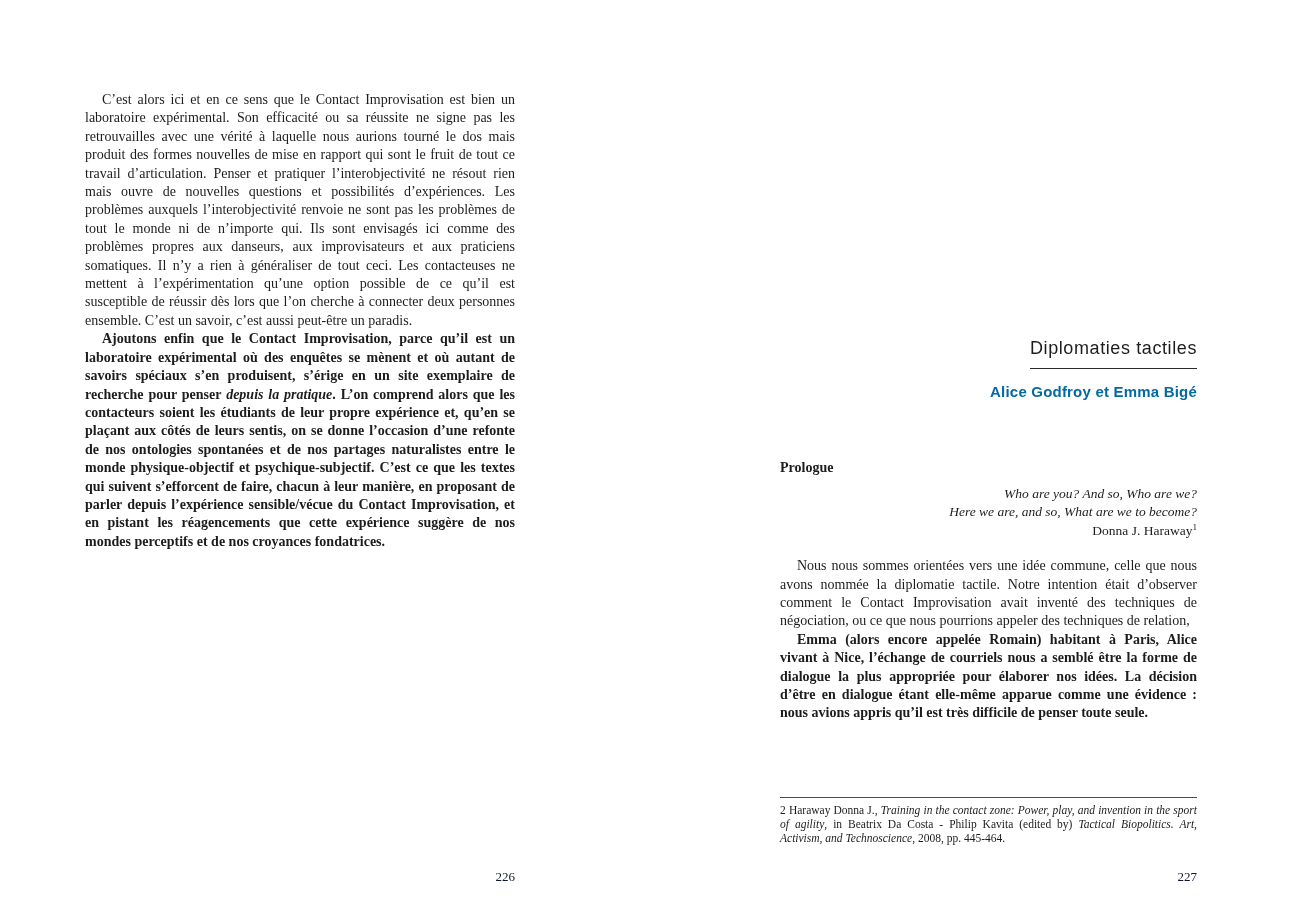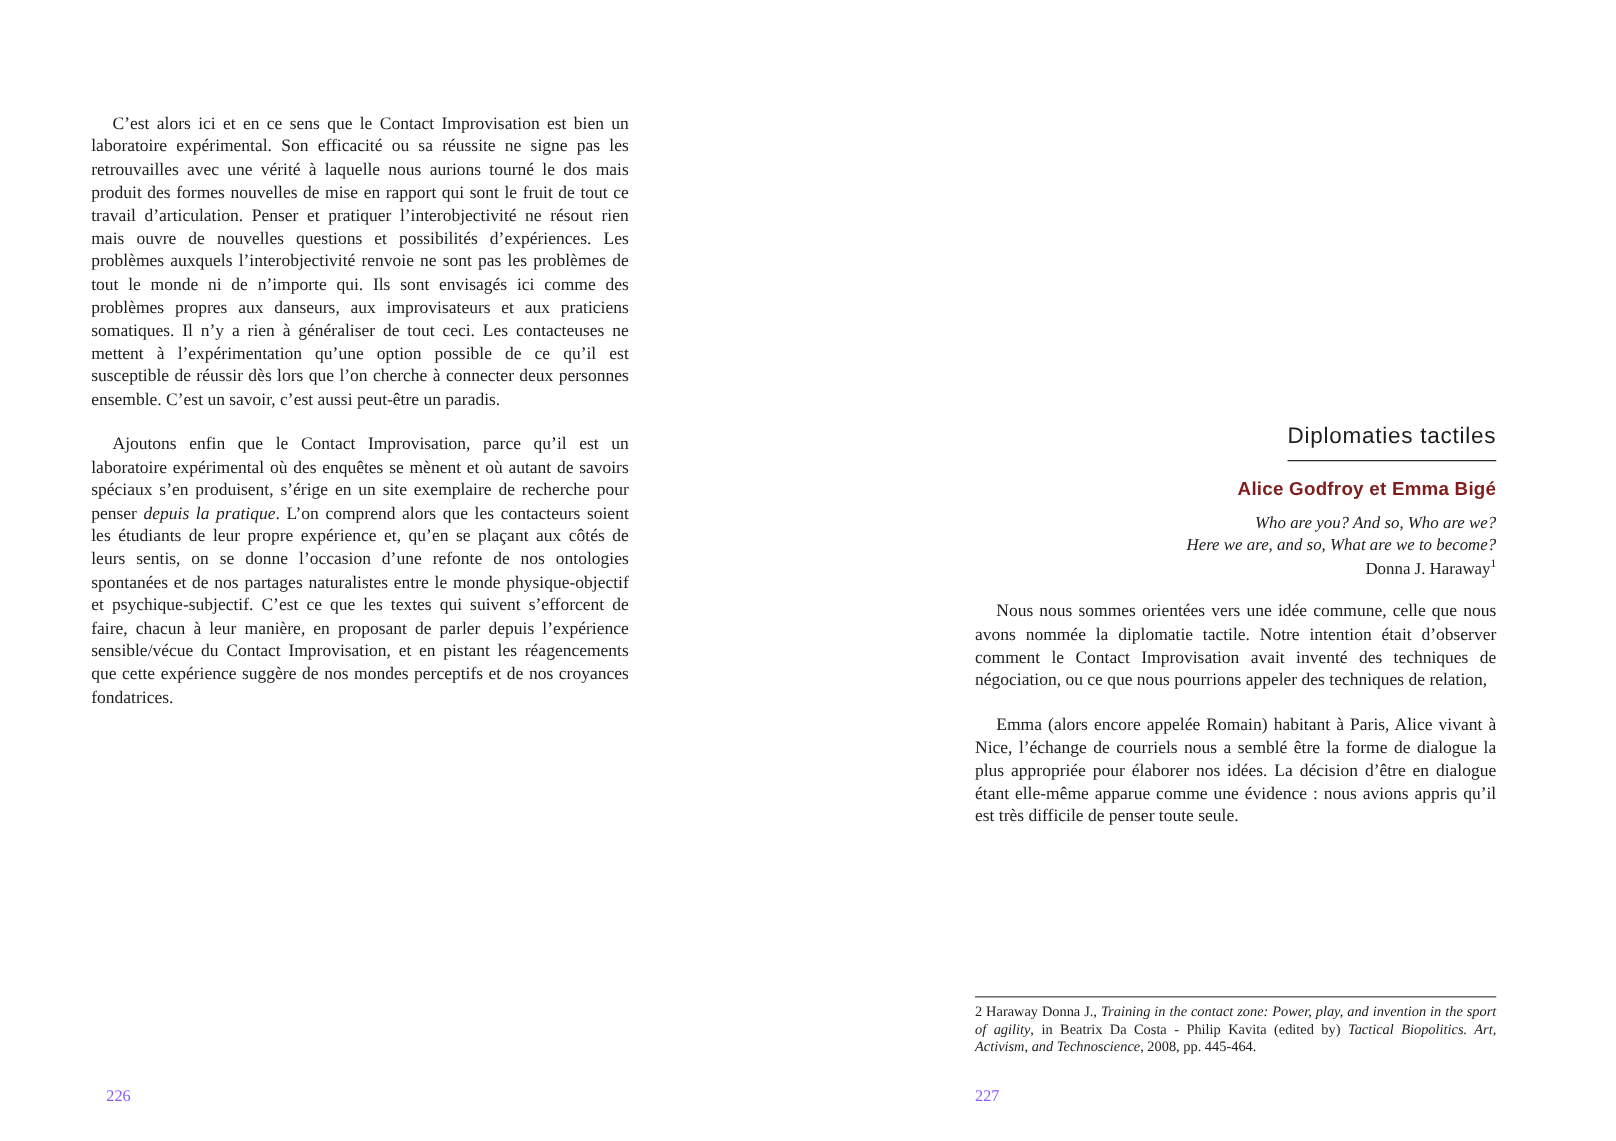--- a/index.html
+++ b/index.html
@@ -11,23 +11,23 @@
     color: #1c1c1c;
     overflow: hidden;
   }
   .spread { position: relative; width: 1293px; height: 913px; background: #ffffff; }
   .page { position: absolute; top: 0; height: 913px; }
   .page-left { left: 0; width: 646px; }
   .page-right { left: 646px; width: 647px; }
 
   .body-text { text-align: justify; font-size: 14px; line-height: 18.4px; color: #1c1c1c; }
   .para { margin: 0; text-indent: 17px; }
-  .para + .para { margin-top: 17px; }
+  .para + .para { margin-top: 0; font-weight: bold; }
 
-  .left-column { position: absolute; left: 73px; top: 91px; width: 430px; }
+  .left-column { position: absolute; left: 85px; top: 91px; width: 430px; }
 
   .right-column { position: absolute; left: 134px; top: 0; width: 417px; }
 
   .chapter-header { margin-top: 338px; text-align: right; }
   .chapter-title {
     display: inline-block;
     margin: 0;
     font-family: "Liberation Sans", sans-serif;
     font-weight: 400;
     font-size: 18px;
@@ -35,21 +35,21 @@
     color: #1d1d1d;
     padding-bottom: 9px;
     border-bottom: 1.6px solid #2b2b2b;
   }
   .authors {
     margin-top: 14px;
     font-family: "Liberation Sans", sans-serif;
     font-weight: 700;
     font-size: 15px;
     letter-spacing: 0.2px;
-    color: #7f1d1d;
+    color: #0369a1;
     text-align: right;
   }
 
   .section-heading {
     margin-top: 60px;
     font-weight: 700;
     font-size: 14px;
     color: #1c1c1c;
   }
 
@@ -67,23 +67,23 @@
     font-size: 11.5px;
     line-height: 14.2px;
     text-align: justify;
     color: #1c1c1c;
   }
 
   .page-number {
     position: absolute;
     bottom: 28px;
     width: 100%;
-    text-align: left;
+    text-align: right;
     font-size: 13px;
-    color: #8b5cf6;
+    color: #0f172a;
   }
   .page-left .page-number { width: 430px; left: 85px; }
   .page-right .page-number { width: 417px; left: 134px; }
 </style>
 </head>
 <body>
 
 <div class="spread">
 
   <section class="page page-left">
@@ -95,20 +95,21 @@
   </section>
 
   <section class="page page-right">
     <div class="right-column">
 
       <header class="chapter-header">
         <h1 class="chapter-title">Diplomaties tactiles</h1>
         <div class="authors">Alice Godfroy et Emma Bigé</div>
       </header>
 
+      <div class="section-heading">Prologue</div>
 
       <div class="epigraph">
         <div class="epigraph-line">Who are you? And so, Who are we?</div>
         <div class="epigraph-line">Here we are, and so, What are we to become?</div>
         <div class="epigraph-attribution"><span>Donna J. Haraway</span><sup>1</sup></div>
       </div>
 
       <div class="right-body body-text">
         <p class="para"><span>Nous nous sommes orientées vers une idée commune, celle que nous avons nommée la diplomatie tactile. Notre intention était d’observer comment le Contact Improvisation avait inventé des techniques de négociation, ou ce que nous pourrions appeler des techniques de relation,</span></p>
         <p class="para"><span>Emma (alors encore appelée Romain) habitant à Paris, Alice vivant à Nice, l’échange de courriels nous a semblé être la forme de dialogue la plus appropriée pour élaborer nos idées. La décision d’être en dialogue étant elle-même apparue comme une évidence : nous avions appris qu’il est très difficile de penser toute seule.</span></p>

